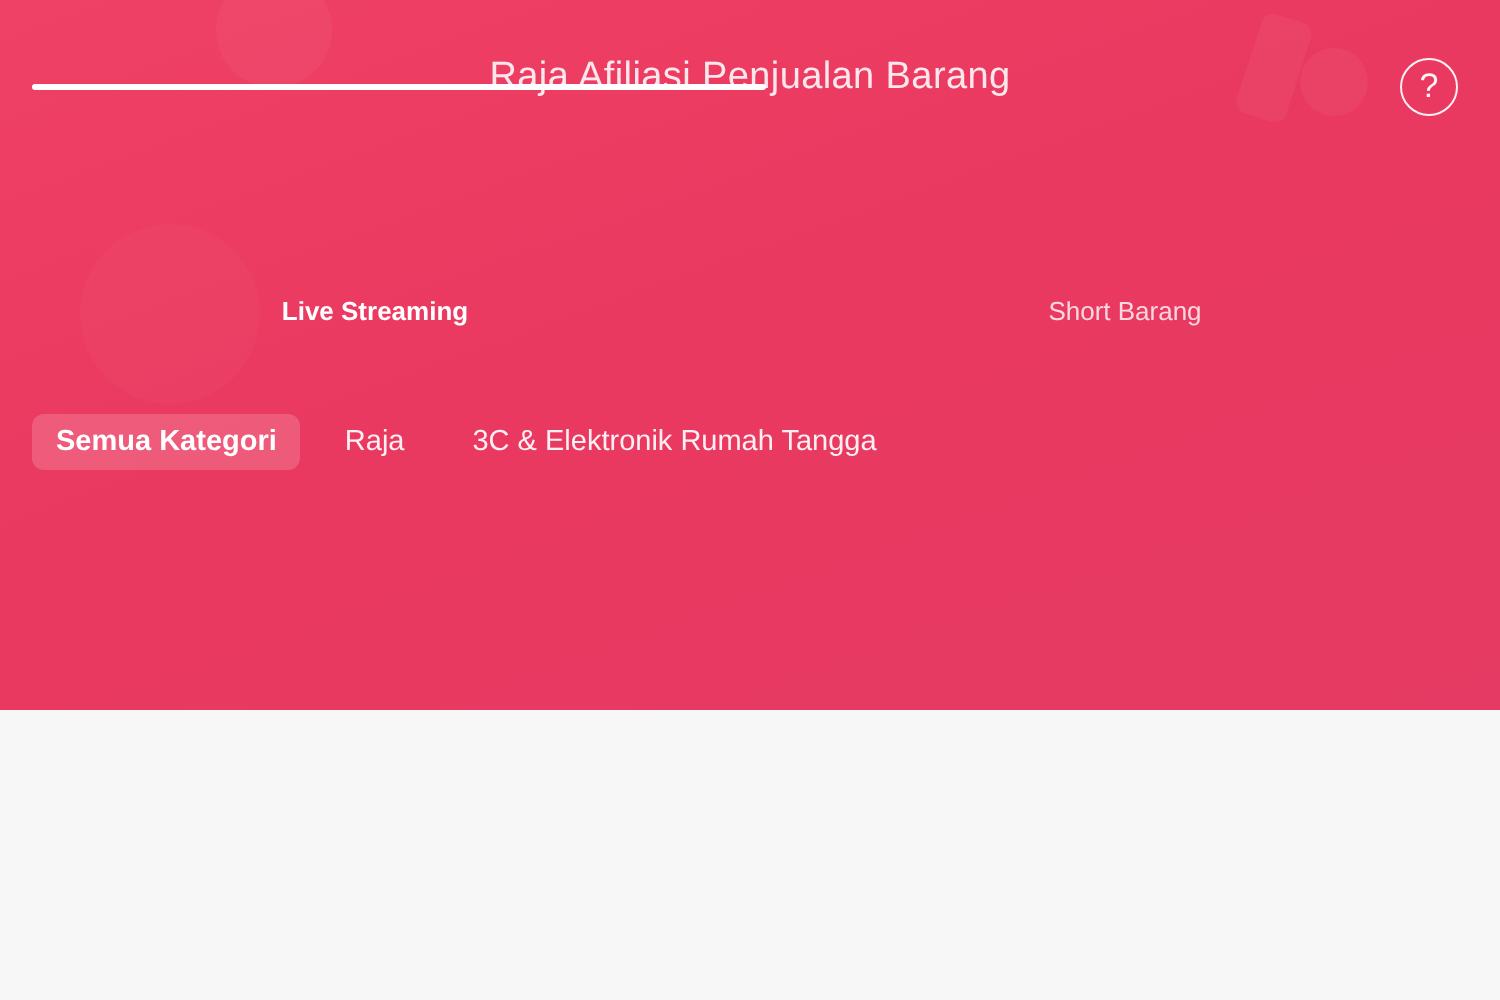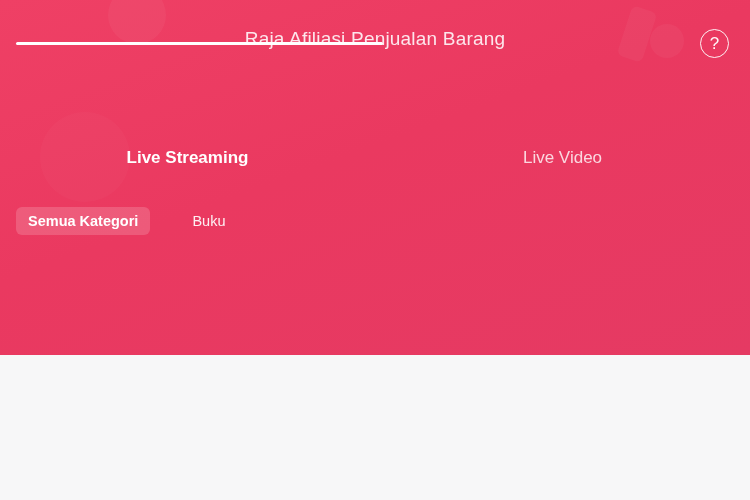--- a/index.html
+++ b/index.html
@@ -95,21 +95,21 @@
   }
   .tab {
     flex: 1 1 50%;
     display: flex;
     align-items: flex-start;
     justify-content: center;
     position: relative;
     cursor: pointer;
   }
   .tab-label {
-    font-size: 17px;
+    font-size: 13px;
     color: rgba(255, 255, 255, 0.80);
     font-weight: 400;
     white-space: nowrap;
   }
   .tab.active .tab-label {
     color: #ffffff;
     font-weight: bold;
   }
   .tab-underline {
     position: absolute;
@@ -128,21 +128,20 @@
     left: 0;
     top: 205px;
     width: 750px;
     height: 32px;
     display: flex;
     align-items: center;
     z-index: 5;
     padding-left: 16px;
     box-sizing: border-box;
     overflow: hidden;
-    gap: 20px;
   }
   .chip {
     font-size: 14.5px;
     color: rgba(255,255,255,0.92);
     white-space: nowrap;
     padding: 6px 12px;
     border-radius: 6px;
     cursor: pointer;
     margin-right: 10px;
   }
@@ -190,28 +189,29 @@
     <div class="help-btn">
       <span>?</span>
     </div>
   </div>
 
   <div class="tabs">
     <div class="tab active">
       <span class="tab-label">Live Streaming</span>
     </div>
     <div class="tab">
-      <span class="tab-label">Live Video</span>
+      <span class="tab-label">Short Barang</span>
     </div>
   </div>
   <div class="tab-underline"></div>
 
   <div class="chips">
     <div class="chip active">Semua Kategori</div>
-    <div class="chip">Buku</div>
+    <div class="chip">Raja</div>
+    <div class="chip">3C &amp; Elektronik Rumah Tangga</div>
   </div>
 
   <div class="podium">
 
     
     
     
     
     
     

